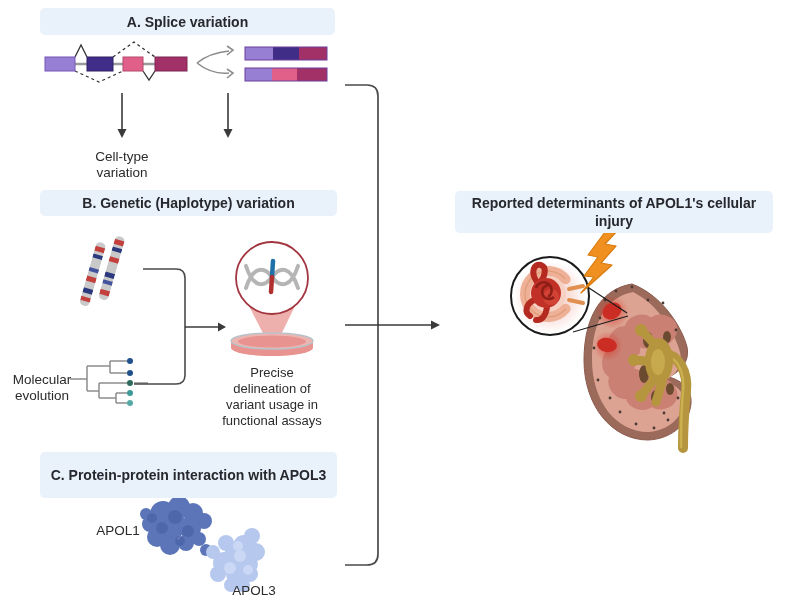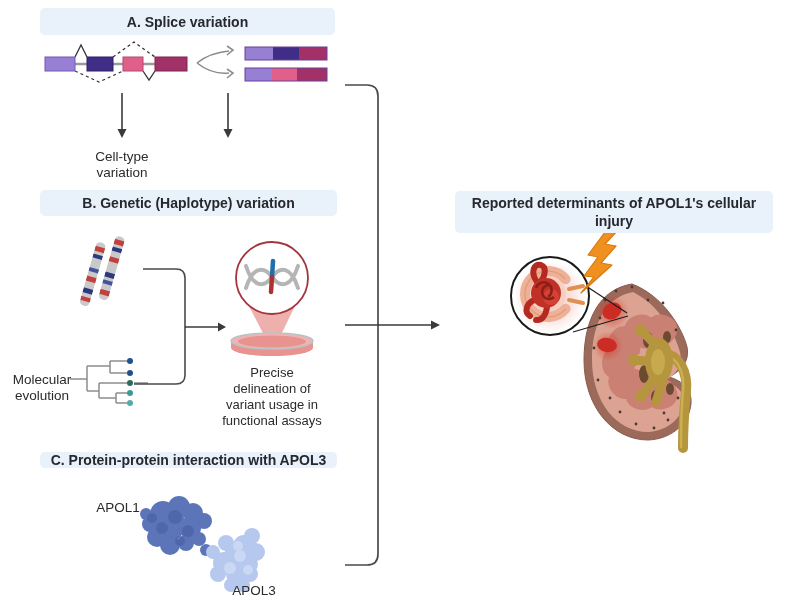--- a/index.html
+++ b/index.html
@@ -307,21 +307,21 @@
 
 
   <div class="lbl small" style="left:210px;top:356px;width:124px;">Precise
 delineation of
 variant usage in
 functional assays</div>
 
   <div class="lbl" style="left:4px;top:363px;width:76px;">Molecular
 evolution</div>
 
-  <div class="banner" style="left:40px;top:452px;width:297px;height:16px;">C. Protein-protein interaction with APOL3</div>
-
-  <div class="lbl" style="left:94px;top:491px;width:48px;">APOL1</div>
+  <div class="banner" style="left:40px;top:452px;width:297px;height:46px;">C. Protein-protein interaction with APOL3</div>
+
+  <div class="lbl" style="left:94px;top:514px;width:48px;">APOL1</div>
 
   <div class="lbl" style="left:228px;top:574px;width:52px;text-align:center;">APOL3</div>
 
   <div class="banner" style="left:455px;top:183px;width:318px;height:42px;padding:2px 14px;margin-top:8px;">Reported determinants of APOL1's cellular injury</div>
 
 </div>
 
 </body></html>

